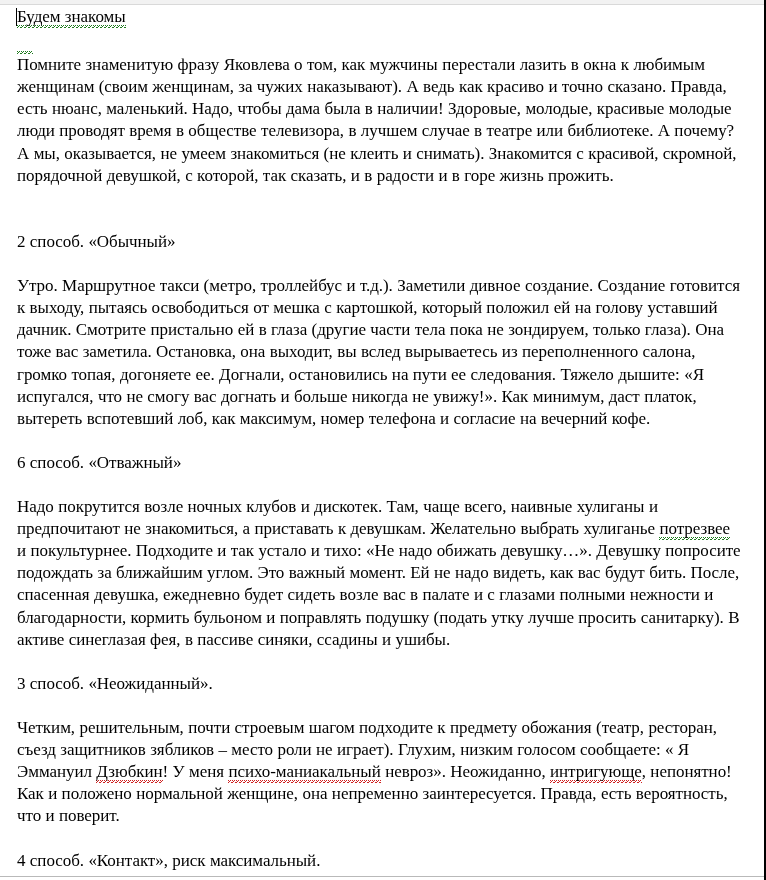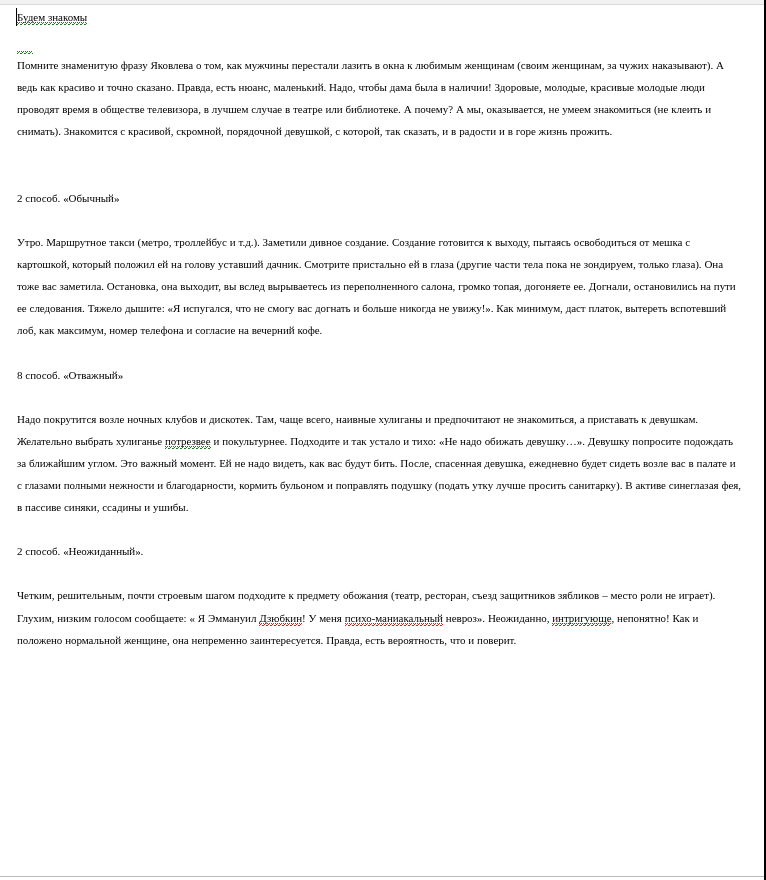--- a/index.html
+++ b/index.html
@@ -38,21 +38,21 @@
   #text-body {
     position: absolute;
     top: 6px;
     left: 17px;
     width: 726px;
   }
 
   
   .para {
     font-family: "Liberation Serif", "DejaVu Serif", serif;
-    font-size: 11px;
+    font-size: 17px;
     line-height: 22.1px;
     color: #000000;
     text-align: left;
     margin: 0;
     padding: 0;
     letter-spacing: -0.05px;
     word-spacing: 0.2px;
   }
   .para.title-line {
     margin-bottom: 0;
@@ -161,43 +161,46 @@
 
     <p class="para">&nbsp;</p>
 
     <p class="para">
       <span>Утро. Маршрутное такси (метро, троллейбус и т.д.). Заметили дивное создание. Создание готовится к выходу, пытаясь освободиться от мешка с картошкой, который положил ей на голову уставший дачник. Смотрите пристально ей в глаза (другие части тела пока не зондируем, только глаза). Она тоже вас заметила. Остановка, она выходит, вы вслед вырываетесь из переполненного салона, громко топая, догоняете ее. Догнали, остановились на пути ее следования. Тяжело дышите: «Я испугался, что не смогу вас догнать и больше никогда не увижу!». Как минимум, даст платок, вытереть вспотевший лоб, как максимум, номер телефона и согласие на вечерний кофе.</span>
     </p>
 
     <p class="para">&nbsp;</p>
 
     <p class="para">
-      <span>8 способ. «Отважный»</span>
+      <span>6 способ. «Отважный»</span>
     </p>
 
     <p class="para">&nbsp;</p>
 
     <p class="para">
       <span>Надо покрутится возле ночных клубов и дискотек. Там, чаще всего, наивные хулиганы и предпочитают не знакомиться, а приставать к девушкам. Желательно выбрать хулиганье </span><span class="sp-green">потрезвее</span><span> и покультурнее. Подходите и так устало и тихо: «Не надо обижать девушку…». Девушку попросите подождать за ближайшим углом. Это важный момент. Ей не надо видеть, как вас будут бить. После, спасенная девушка, ежедневно будет сидеть возле вас в палате и с глазами полными нежности и благодарности, кормить бульоном и поправлять подушку (подать утку лучше просить санитарку). В активе синеглазая фея, в пассиве синяки, ссадины и ушибы.</span>
     </p>
 
     <p class="para">&nbsp;</p>
 
     <p class="para">
-      <span>2 способ. «Неожиданный».</span>
+      <span>3 способ. «Неожиданный».</span>
     </p>
 
     <p class="para">&nbsp;</p>
 
     <p class="para">
       <span>Четким, решительным, почти строевым шагом подходите к предмету обожания (театр, ресторан, съезд защитников зябликов – место роли не играет). Глухим, низким голосом сообщаете: « Я Эммануил </span><span class="sp-red">Дзюбкин</span><span>! У меня </span><span class="sp-red">психо-маниакальный</span><span> невроз». Неожиданно, </span><span class="sp-red">интригующе</span><span>, непонятно! Как и положено нормальной женщине, она непременно заинтересуется. Правда, есть вероятность, что и поверит.</span>
     </p>
 
     <p class="para">&nbsp;</p>
 
+    <p class="para">
+      <span>4 способ. «Контакт», риск максимальный.</span>
+    </p>
 
     <p class="para">&nbsp;</p>
 
   </div>
 
   <div id="bottom-clip-fade"></div>
 
 </div>
 
 </body></html>

